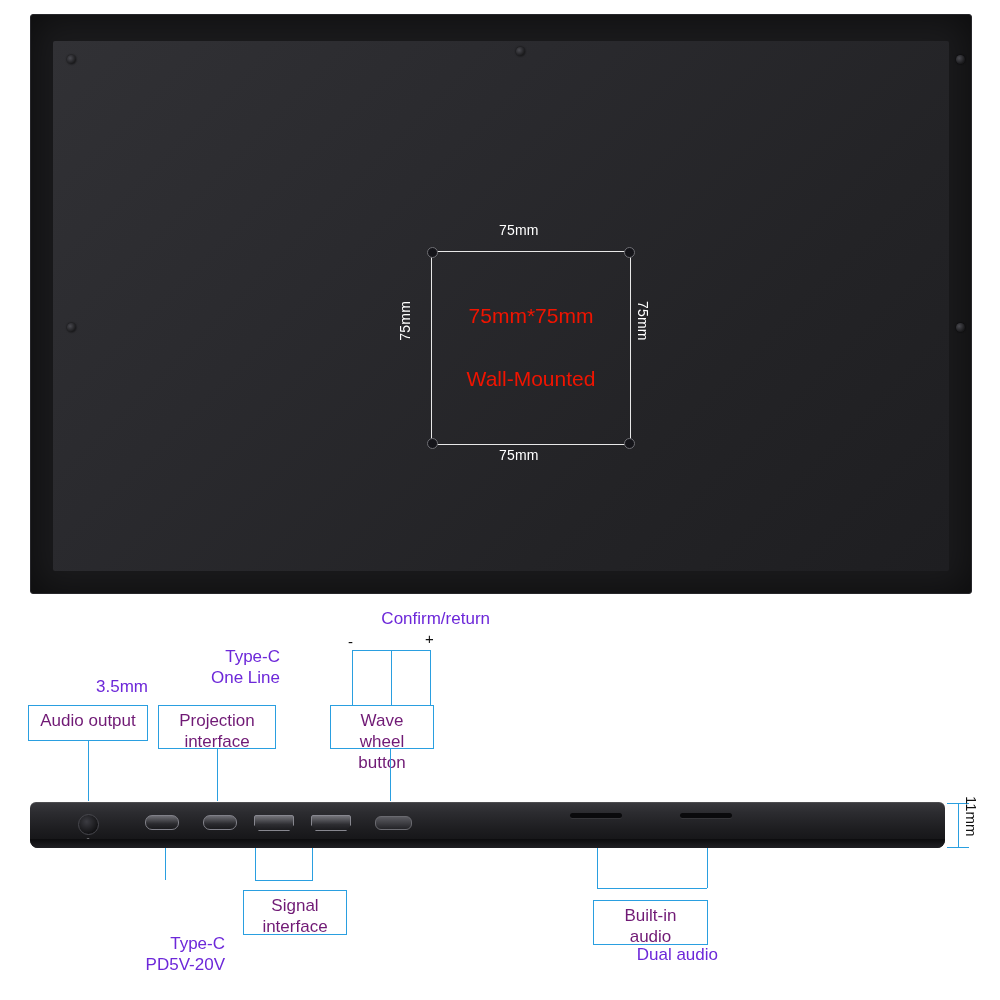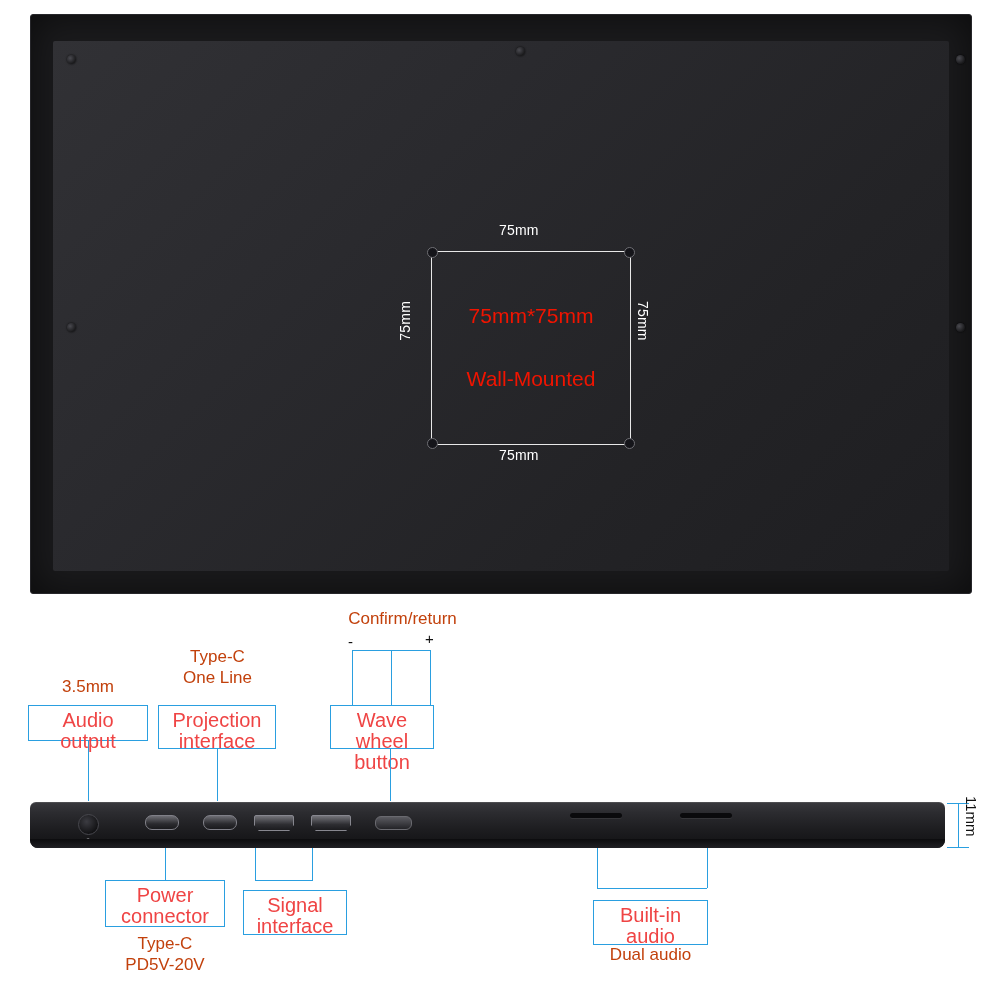--- a/index.html
+++ b/index.html
@@ -186,34 +186,34 @@
     font-size: 9px;
     text-align: center;
     white-space: nowrap;
   }
 
   
   .callout {
     position: absolute;
     border: 1px solid #2a9fe0;
     background: #ffffff;
-    color: #ef4444;
-    font-size: 20px;
+    color: #701a75;
+    font-size: 17px;
     line-height: 21px;
     text-align: center;
     padding: 4px 6px;
     box-sizing: border-box;
     white-space: pre-line;
   }
   .plain-label {
     position: absolute;
-    color: #c2410c;
+    color: #6d28d9;
     font-size: 17px;
     line-height: 21px;
-    text-align: center;
+    text-align: right;
     white-space: pre-line;
   }
   .lead {
     position: absolute;
     background: #2a9fe0;
   }
   .lead.v { width: 1px; }
   .lead.h { height: 1px; }
   .tick-label {
     position: absolute;
@@ -291,22 +291,20 @@
   <div class="tick-label" style="left:425px; top:30px;">+</div>
   <div class="lead h" style="left:352px; top:50px; width:78px;"></div>
   <div class="lead v" style="left:352px; top:50px; height:55px;"></div>
   <div class="lead v" style="left:391px; top:50px; height:55px;"></div>
   <div class="lead v" style="left:430px; top:50px; height:55px;"></div>
   <div class="callout" style="left:330px; top:105px; width:104px; height:44px;">Wave wheel
 button</div>
   <div class="lead v" style="left:390px; top:149px; height:52px;"></div>
 
   <div class="lead v" style="left:165px; top:248px; height:32px;"></div>
-  <div class="callout" style="left:105px; top:280px; width:120px; height:47px;">Power
-connector</div>
   <div class="plain-label" style="left:105px; top:333px; width:120px;">Type-C
 PD5V-20V</div>
 
   <div class="lead v" style="left:255px; top:248px; height:32px;"></div>
   <div class="lead v" style="left:312px; top:248px; height:32px;"></div>
   <div class="lead h" style="left:255px; top:280px; width:58px;"></div>
   <div class="callout" style="left:243px; top:290px; width:104px; height:45px;">Signal
 interface</div>
 
   <div class="lead v" style="left:597px; top:248px; height:40px;"></div>

